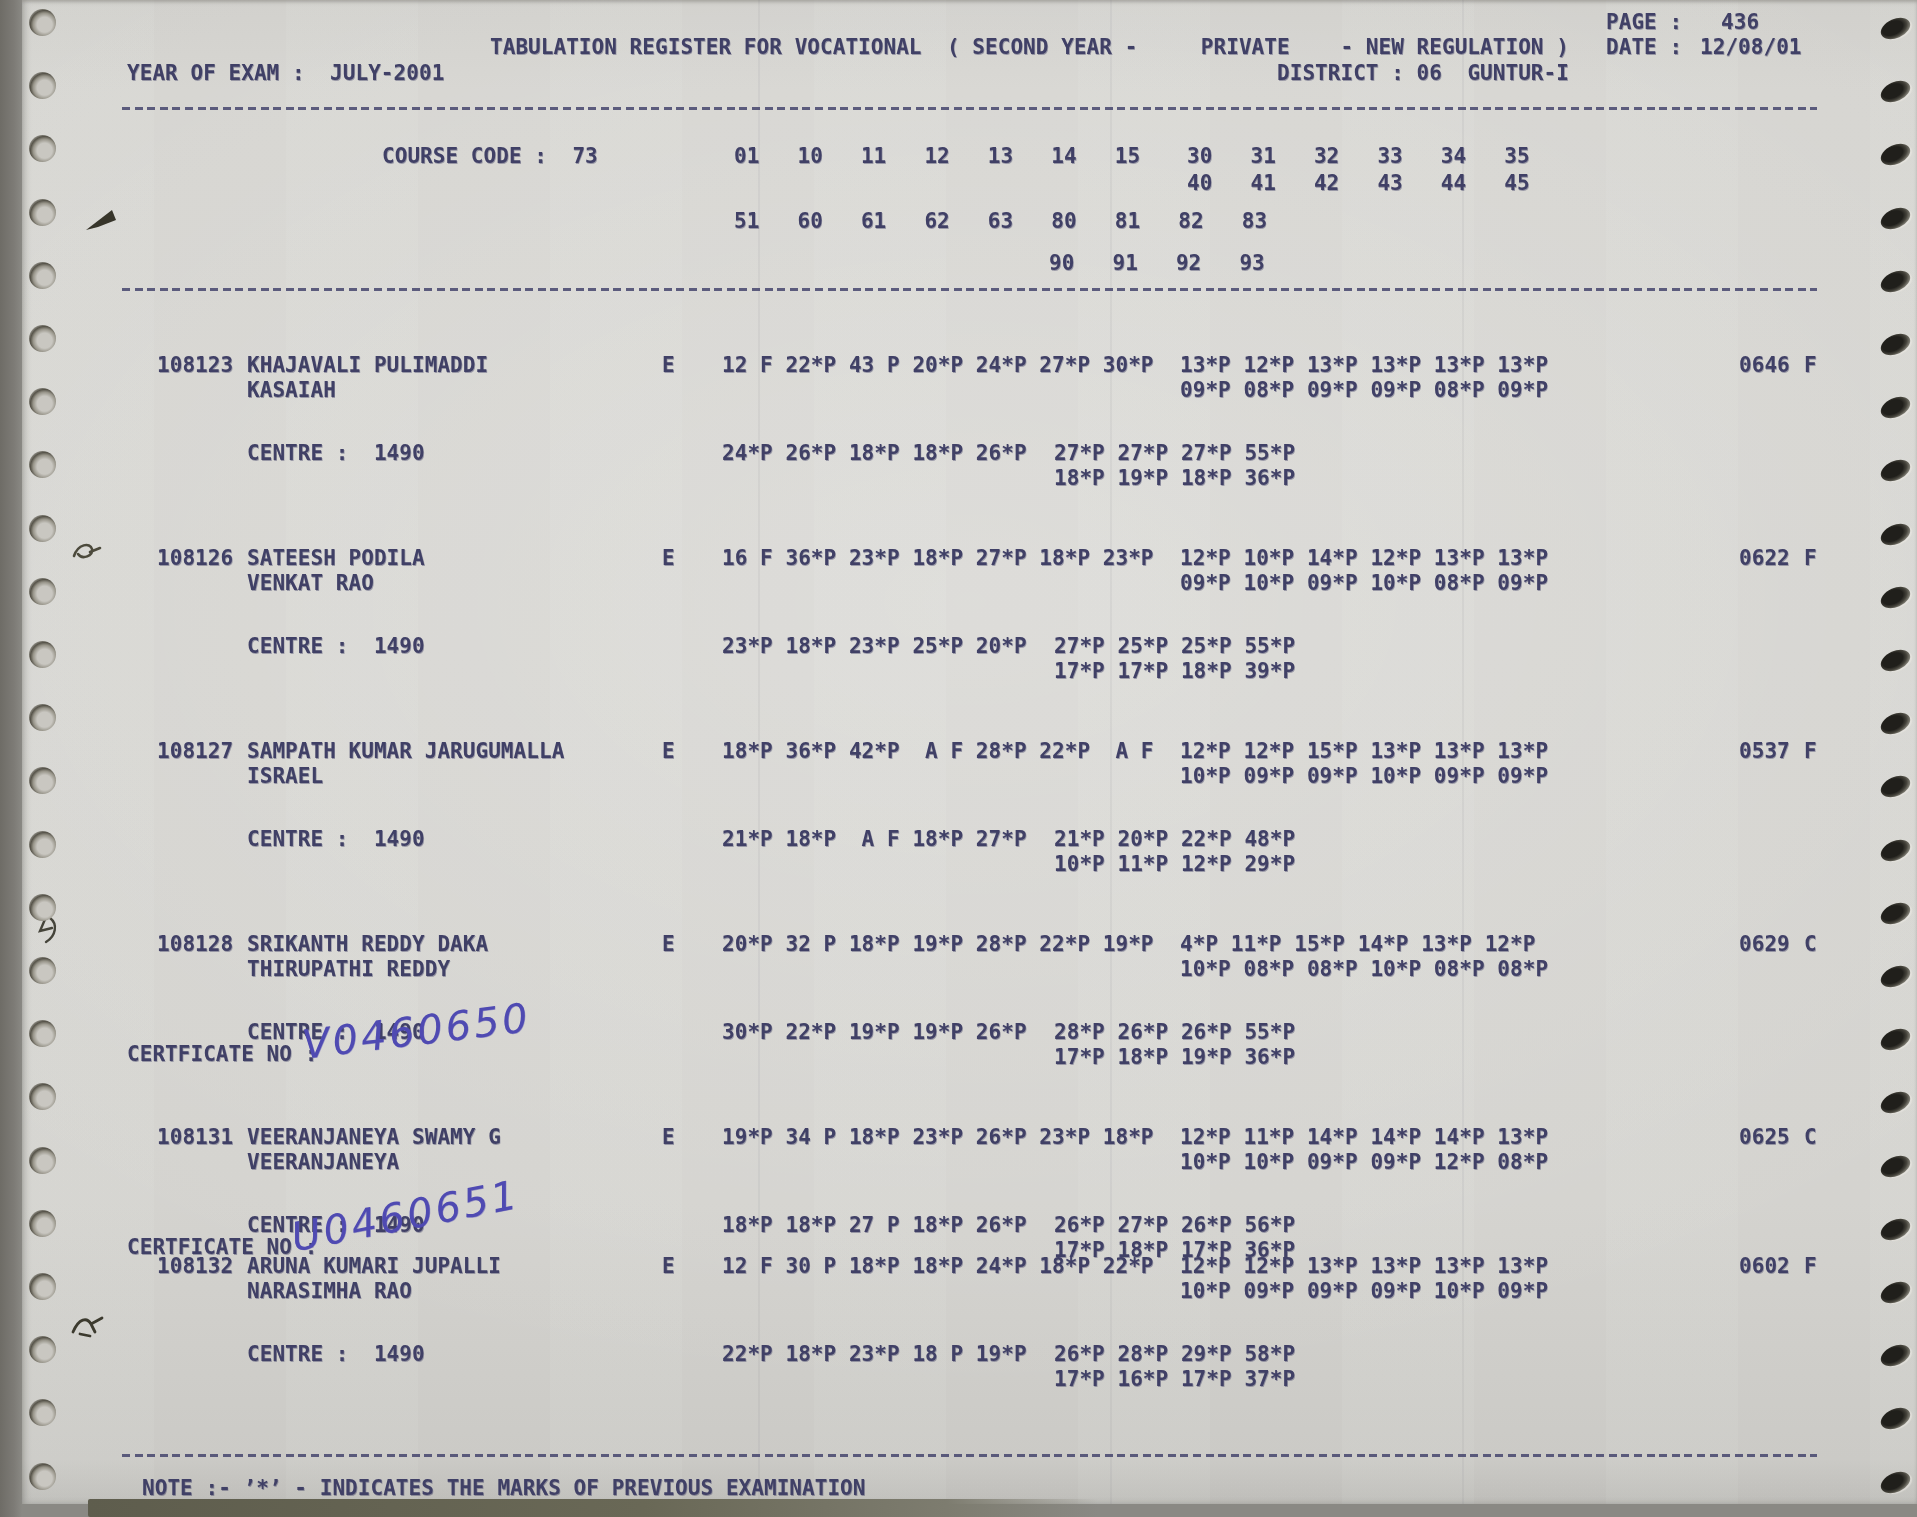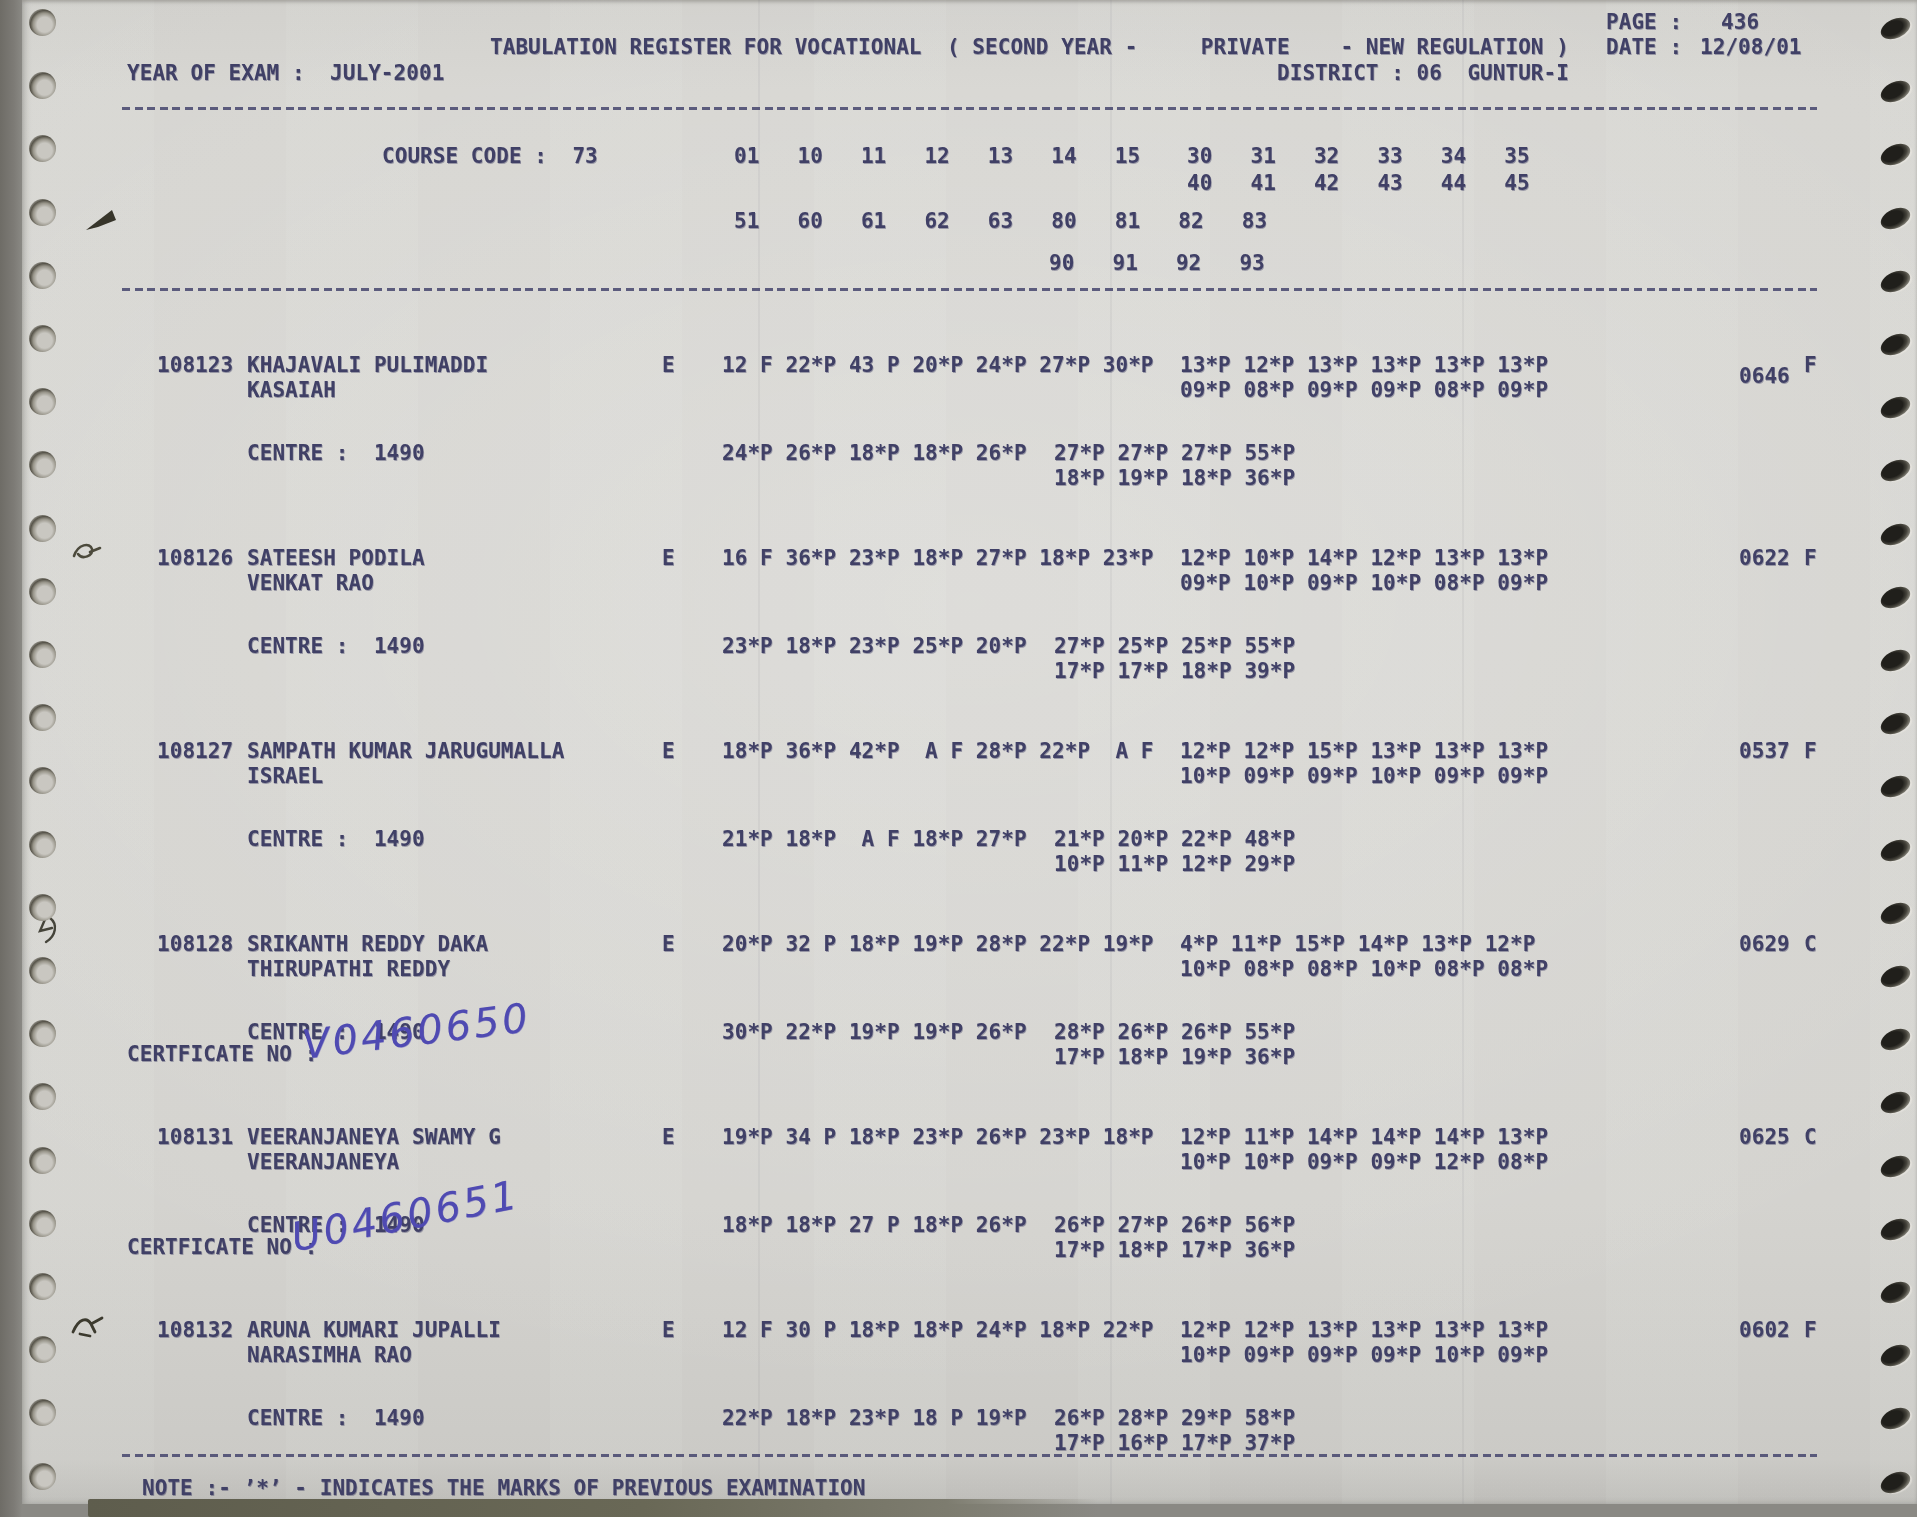--- a/index.html
+++ b/index.html
@@ -86,21 +86,21 @@
   <div class="records">
 
       <div class="record" data-i="0" style="top: 354px;">
         <div class="t" style="left:135px;top:0">108123</div>
         <div class="t" style="left:225px;top:0">KHAJAVALI PULIMADDI</div>
         <div class="t" style="left:225px;top:25px">KASAIAH</div>
         <div class="t" style="left:640px;top:0">E</div>
         <div class="t" style="left:700px;top:0">12 F 22*P 43 P 20*P 24*P 27*P 30*P</div>
         <div class="t" style="left:1158px;top:0">13*P 12*P 13*P 13*P 13*P 13*P</div>
         <div class="t" style="left:1158px;top:25px">09*P 08*P 09*P 09*P 08*P 09*P</div>
-        <div class="t" style="left:1717px;top:11px">0646</div>
+        <div class="t" style="left:1717px;top:0">0646</div>
         <div class="t" style="left:1782px;top:0">F</div>
         <div class="t" style="left:225px;top:88px">CENTRE :  1490</div>
         <div class="t" style="left:105px;top:110px"></div>
         <div class="t" style="left:700px;top:88px">24*P 26*P 18*P 18*P 26*P</div>
         <div class="t" style="left:1032px;top:88px">27*P 27*P 27*P 55*P</div>
         <div class="t" style="left:1032px;top:113px">18*P 19*P 18*P 36*P</div>
         <div class="hand" style="left:278px;top:92px"></div>
       </div>
 
       <div class="record" data-i="1" style="top: 547px;">
@@ -168,21 +168,21 @@
         <div class="t" style="left:1717px;top:0">0625</div>
         <div class="t" style="left:1782px;top:0">C</div>
         <div class="t" style="left:225px;top:88px">CENTRE :  1490</div>
         <div class="t" style="left:105px;top:110px">CERTFICATE NO :</div>
         <div class="t" style="left:700px;top:88px">18*P 18*P 27 P 18*P 26*P</div>
         <div class="t" style="left:1032px;top:88px">26*P 27*P 26*P 56*P</div>
         <div class="t" style="left:1032px;top:113px">17*P 18*P 17*P 36*P</div>
         <div class="hand" style="left:278px;top:92px">U0460651</div>
       </div>
 
-      <div class="record" data-i="5" style="top: 1319px;">
+      <div class="record" data-i="5" style="top: 1255px;">
         <div class="t" style="left:135px;top:0">108132</div>
         <div class="t" style="left:225px;top:0">ARUNA KUMARI JUPALLI</div>
         <div class="t" style="left:225px;top:25px">NARASIMHA RAO</div>
         <div class="t" style="left:640px;top:0">E</div>
         <div class="t" style="left:700px;top:0">12 F 30 P 18*P 18*P 24*P 18*P 22*P</div>
         <div class="t" style="left:1158px;top:0">12*P 12*P 13*P 13*P 13*P 13*P</div>
         <div class="t" style="left:1158px;top:25px">10*P 09*P 09*P 09*P 10*P 09*P</div>
         <div class="t" style="left:1717px;top:0">0602</div>
         <div class="t" style="left:1782px;top:0">F</div>
         <div class="t" style="left:225px;top:88px">CENTRE :  1490</div>

